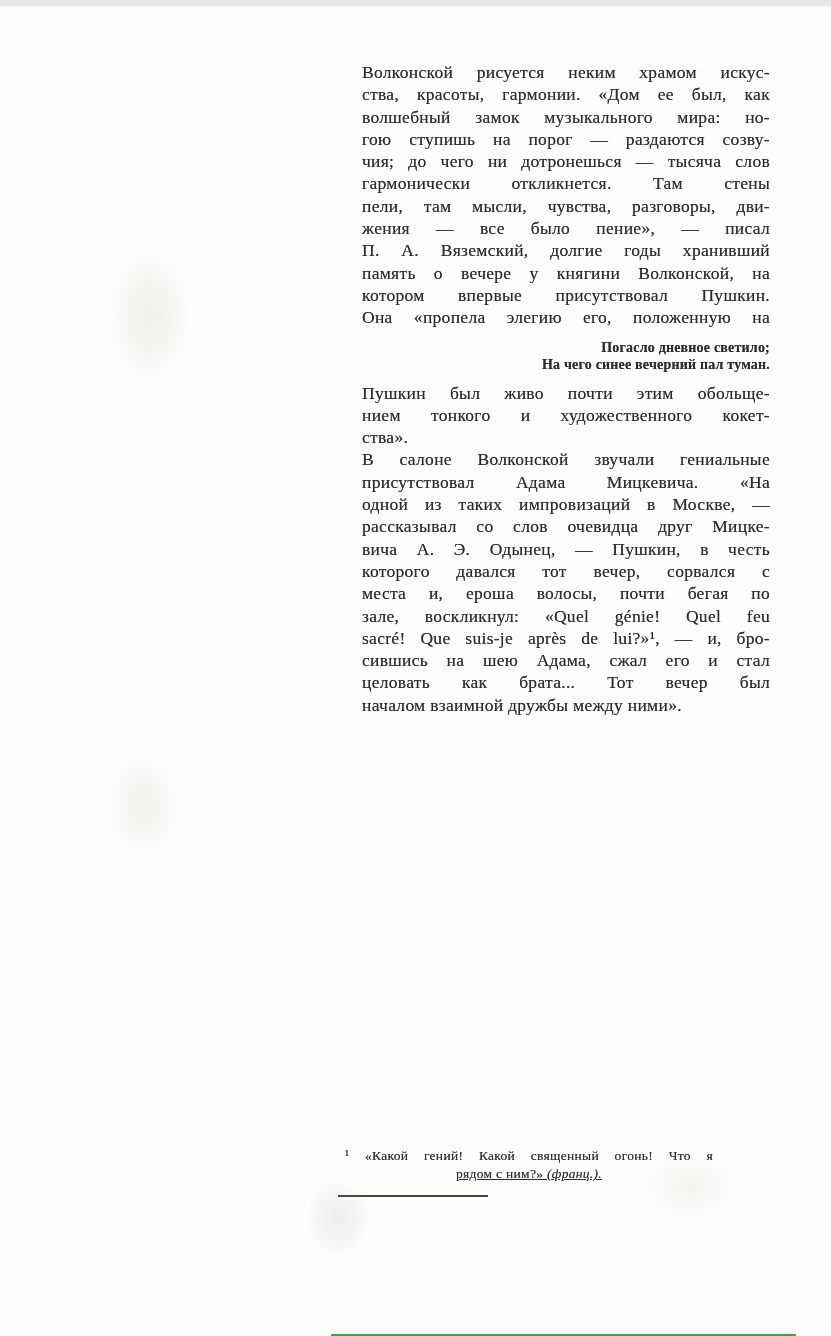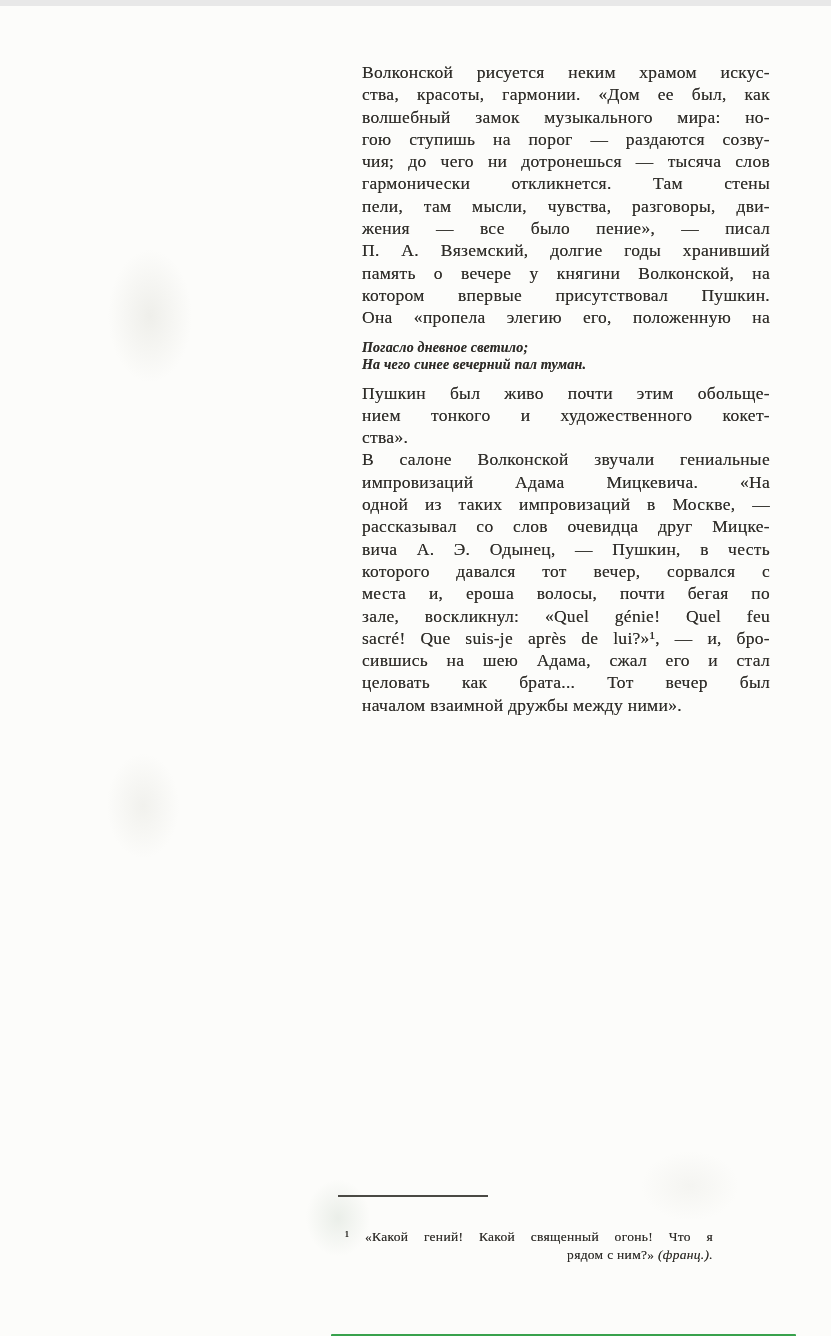--- a/index.html
+++ b/index.html
@@ -32,41 +32,41 @@
   .tline.tline-last { text-align-last: left; white-space: normal; }
   .paragraph { margin: 0; }
   .verse {
     margin-top: 10px;
     margin-bottom: 9px;
     font-size: 14px;
     line-height: 17px;
     font-weight: bold;
     letter-spacing: 0.2px;
   }
-  .verse .vline { text-align: left; font-style: italic; }
+  .verse .vline { text-align: right; }
   .footnote-sep {
     position: absolute;
     left: 338px;
     top: 1189px;
     width: 150px;
     height: 2px;
     background: #4a4944;
   }
   .footnote {
     position: absolute;
     left: 345px;
-    top: 1222px;
+    top: 1141px;
     width: 368px;
     font-size: 13.5px;
     line-height: 18px;
     letter-spacing: 0.3px;
     text-shadow: 0 0 0.4px rgba(46,44,40,0.6);
   }
   .footnote .fline1 { text-align: justify; text-align-last: justify; white-space: nowrap; }
-  .footnote .fline2 { text-align: right; }
+  .footnote .fline2 { text-align: center; text-decoration: underline; }
   .footnote .italic { font-style: italic; }
   .green-strip {
     position: absolute;
     left: 331px;
     top: 1328px;
     width: 465px;
     height: 7px;
     background: #38a24d;
     border-radius: 1px;
   }
@@ -98,21 +98,21 @@
       </div>
 
     <div class="paragraph">
         <div class="tline">Пушкин был живо почти этим обольще-</div>
         <div class="tline">нием тонкого и художественного кокет-</div>
         <div class="tline tline-last">ства».</div>
       </div>
 
     <div class="paragraph">
         <div class="tline">В салоне Волконской звучали гениальные</div>
-        <div class="tline">импровизаций Адама Мицкевича. «На</div>
+        <div class="tline">присутствовал Адама Мицкевича. «На</div>
         <div class="tline">одной из таких импровизаций в Москве, —</div>
         <div class="tline">рассказывал со слов очевидца друг Мицке-</div>
         <div class="tline">вича А. Э. Одынец, — Пушкин, в честь</div>
         <div class="tline">которого давался тот вечер, сорвался с</div>
         <div class="tline">места и, ероша волосы, почти бегая по</div>
         <div class="tline">зале, воскликнул: «Quel génie! Quel feu</div>
         <div class="tline">sacré! Que suis-je après de lui?»¹, — и, бро-</div>
         <div class="tline">сившись на шею Адама, сжал его и стал</div>
         <div class="tline">целовать как брата... Тот вечер был</div>
         <div class="tline tline-last">началом взаимной дружбы между ними».</div>

